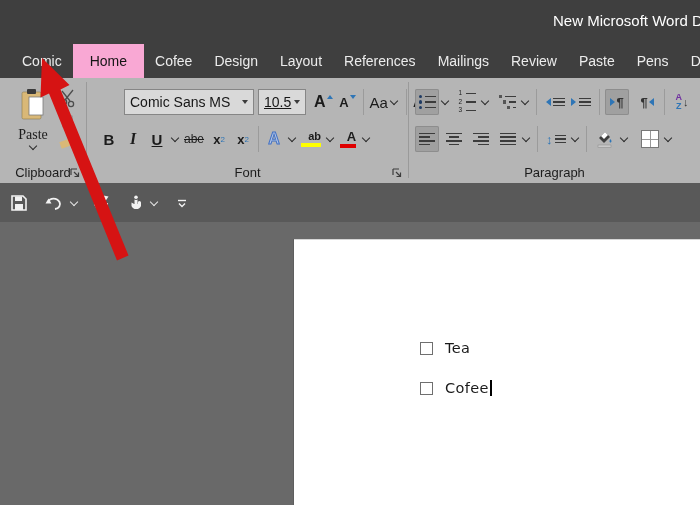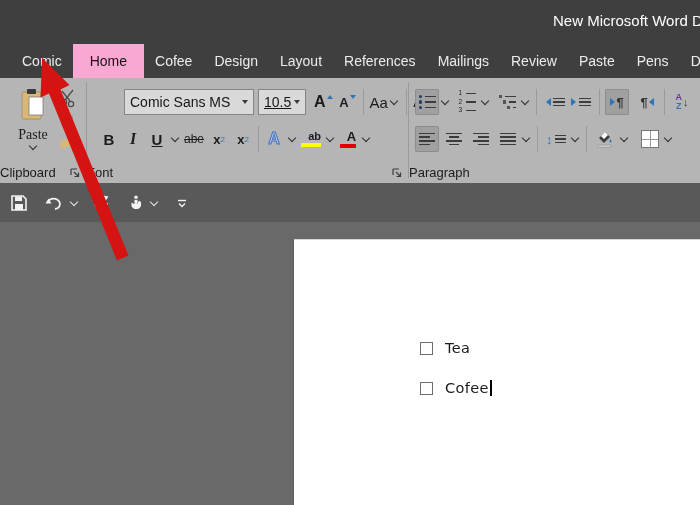--- a/index.html
+++ b/index.html
@@ -9,21 +9,21 @@
   .titlebar{position:absolute;top:0;left:0;right:0;height:44px;background:#3f3f3f;}
   .title{position:absolute;top:12px;left:553px;color:#ffffff;font-size:15px;white-space:nowrap;}
   .tabrow{position:absolute;top:44px;left:0;right:0;height:34px;background:#3f3f3f;
           display:flex;align-items:stretch;color:#ececec;font-size:14px;}
   .tab{display:flex;align-items:center;padding:0 11px;cursor:default;white-space:nowrap;}
   .tab.first{margin-left:11px;}
   .tab.active{background:#f9a8d4;color:#151515;padding:0 17px;}
   
   .ribbon{position:absolute;top:78px;left:0;right:0;height:105px;background:#b5b5b5;color:#1d1d1d;}
   .gdiv{position:absolute;top:4px;height:96px;width:1px;background:#9a9a9a;}
-  .group-label{position:absolute;bottom:3px;width:100%;font-size:13px;color:#1c1c1c;}
+  .group-label{position:absolute;bottom:3px;width:100%;text-align:center;font-size:13px;color:#1c1c1c;}
   .launcher{position:absolute;bottom:4px;right:5px;width:12px;height:12px;}
   .row{position:absolute;display:flex;align-items:center;}
   .rbtn{display:flex;align-items:center;justify-content:center;height:26px;min-width:18px;
         padding:0 3px;border-radius:2px;}
   .rbtn.active{background:#a0a0a0;box-shadow:inset 0 0 0 1px #8d8d8d;}
   .chev{width:5px;height:5px;border-right:1.4px solid #2b2b2b;border-bottom:1.4px solid #2b2b2b;
         transform:rotate(45deg);margin:0 3px 2px 3px;flex:none;}
   .sep{width:1px;height:26px;background:#9b9b9b;margin:0 3px;flex:none;}
   
   .paste-btn{position:absolute;left:10px;top:10px;width:46px;height:88px;display:flex;

